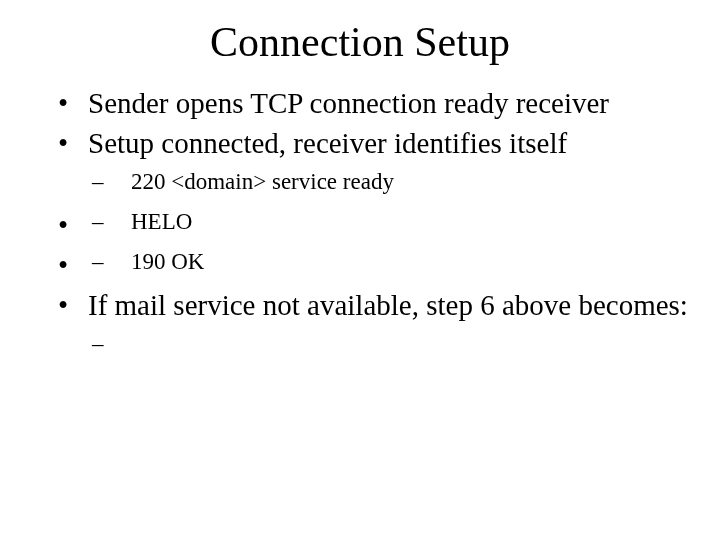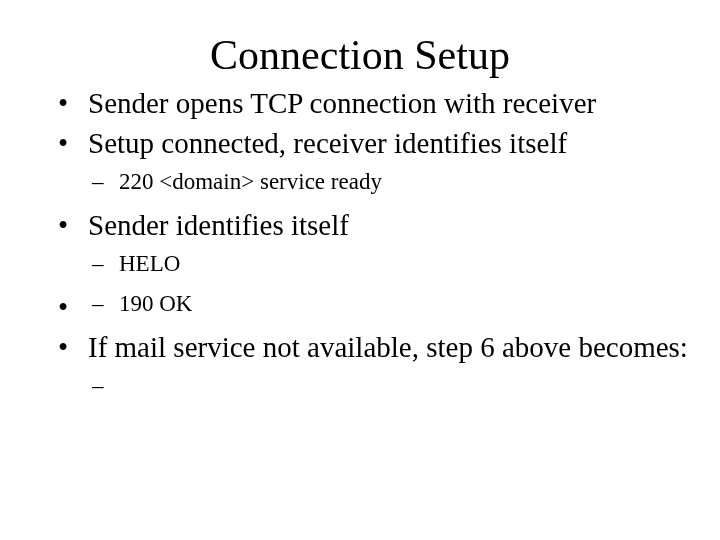--- a/index.html
+++ b/index.html
@@ -21,21 +21,21 @@
     position: relative;
     width: 720px;
     height: 540px;
     background: #ffffff;
   }
 
   
   #slide-title {
     position: absolute;
     left: 0;
-    top: 32px;
+    top: 19px;
     width: 720px;
     text-align: center;
     font-size: 42px;
     line-height: 46px;
     font-weight: normal;
     color: #000000;
     white-space: nowrap;
   }
 
   
@@ -84,53 +84,53 @@
     position: absolute;
     left: 92px;
     top: 0;
     width: 22px;
     text-align: left;
     font-size: 23px;
     line-height: 34px;
   }
   .lvl2 > .btext {
     display: block;
+    margin-left: 12px;
   }
 
   
   .gap-sm { margin-top: 2px; }
   .gap-md { margin-top: 6px; }
 </style>
 </head>
 <body>
 
 <div id="slide">
 
   <div id="slide-title">Connection Setup</div>
 
   <div id="body-list">
 
     <div class="bullet-row lvl1">
       <span class="marker">•</span>
-      <span class="btext">Sender opens TCP connection with receiver</span>
+      <span class="btext">Sender opens TCP connection ready receiver</span>
     </div>
 
     <div class="bullet-row lvl1">
       <span class="marker">•</span>
       <span class="btext">Setup connected, receiver identifies itself</span>
     </div>
 
     <div class="bullet-row lvl2 gap-sm">
       <span class="marker">–</span>
       <span class="btext">220 &lt;domain&gt; service ready</span>
     </div>
 
     <div class="bullet-row lvl1 gap-md">
       <span class="marker">•</span>
-      <span class="btext">Sender identifies itself</span>
     </div>
 
     <div class="bullet-row lvl2 gap-sm">
       <span class="marker">–</span>
       <span class="btext">HELO</span>
     </div>
 
     <div class="bullet-row lvl1 gap-md">
       <span class="marker">•</span>
     </div>

